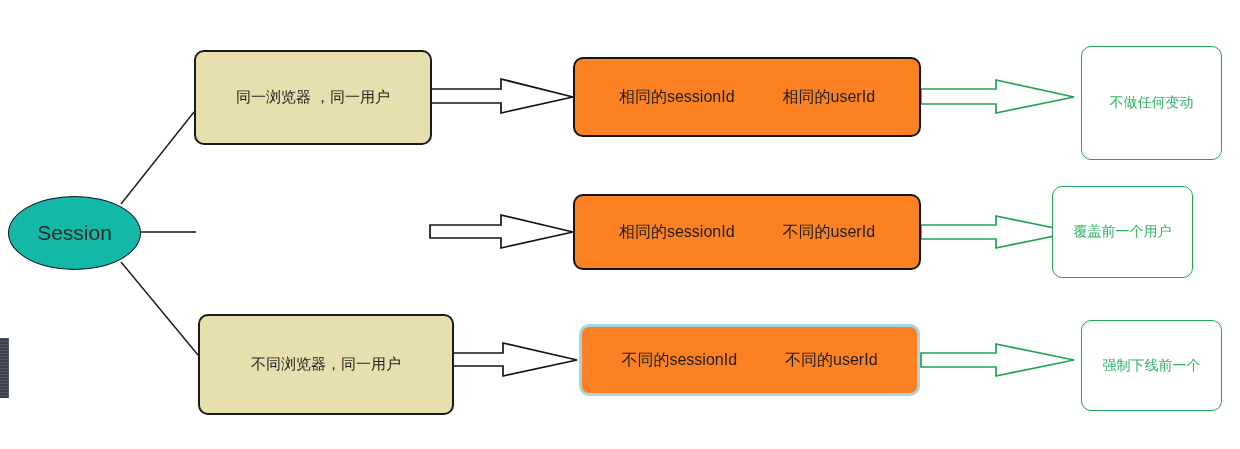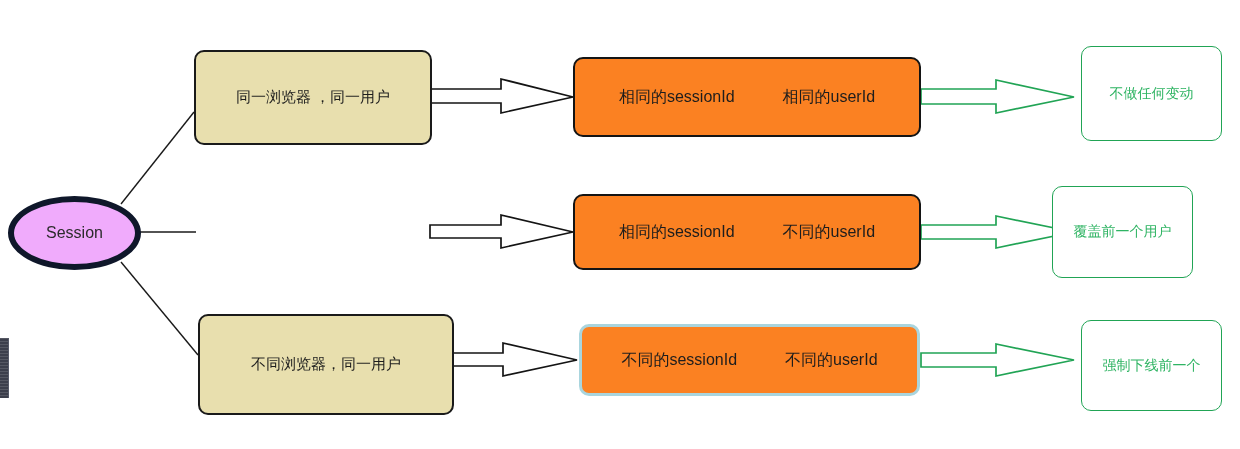--- a/index.html
+++ b/index.html
@@ -28,25 +28,25 @@
     position: absolute;
     box-sizing: border-box;
     display: flex;
     align-items: center;
     justify-content: center;
     text-align: center;
     line-height: 1.25;
     border-radius: 10px;
   }
   .node-ellipse {
-    border: 6px solid #0f172a;
+    border: 1px solid #0f172a;
     border-radius: 50%;
-    background: #f0abfc;
+    background: #14b8a6;
     color: #2b2b2b;
-    font-size: 16px;
+    font-size: 21px;
   }
   .node-yellow {
     border: 2px solid #1a1a1a;
     background: #e8dfae;
     color: #1d1d1d;
     font-size: 15px;
   }
   .node-orange {
     border: 2px solid #141414;
     background: #fb8122;
@@ -110,21 +110,21 @@
 
   <div class="node node-yellow" style="left:194px; top:50px; width:238px; height:95px;">
     <span>同一浏览器 ，同一用户</span>
   </div>
   <div class="node node-orange" style="left:573px; top:57px; width:348px; height:80px;">
     <span class="orange-text">
       <span>相同的sessionId</span>
       <span>相同的userId</span>
     </span>
   </div>
-  <div class="node node-green" style="left:1081px; top:46px; width:141px; height:95px;">
+  <div class="node node-green" style="left:1081px; top:46px; width:141px; height:114px;">
     <span>不做任何变动</span>
   </div>
 
   <div class="node node-orange" style="left:573px; top:194px; width:348px; height:76px;">
     <span class="orange-text">
       <span>相同的sessionId</span>
       <span>不同的userId</span>
     </span>
   </div>
   <div class="node node-green" style="left:1052px; top:186px; width:141px; height:92px;">

